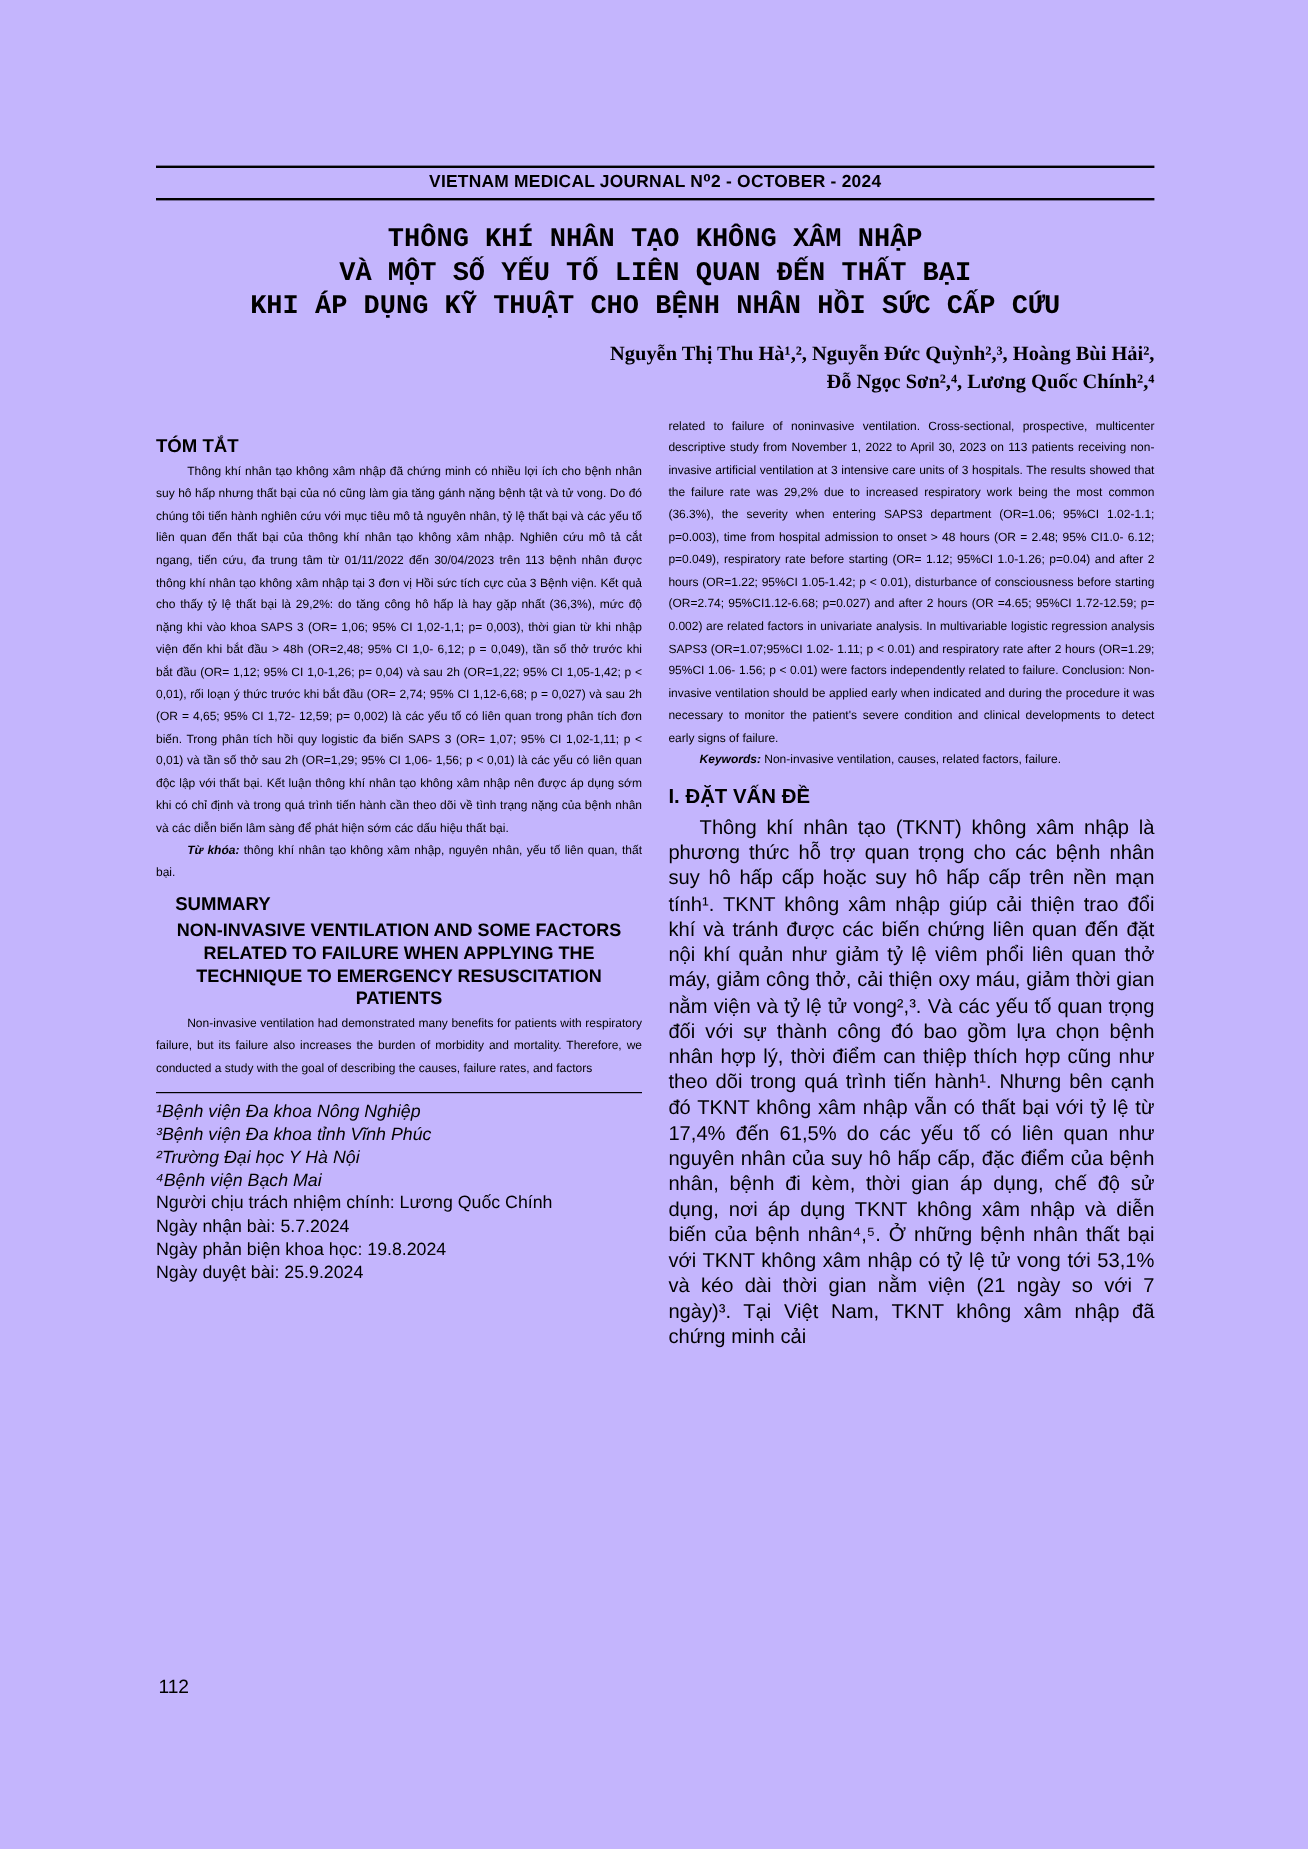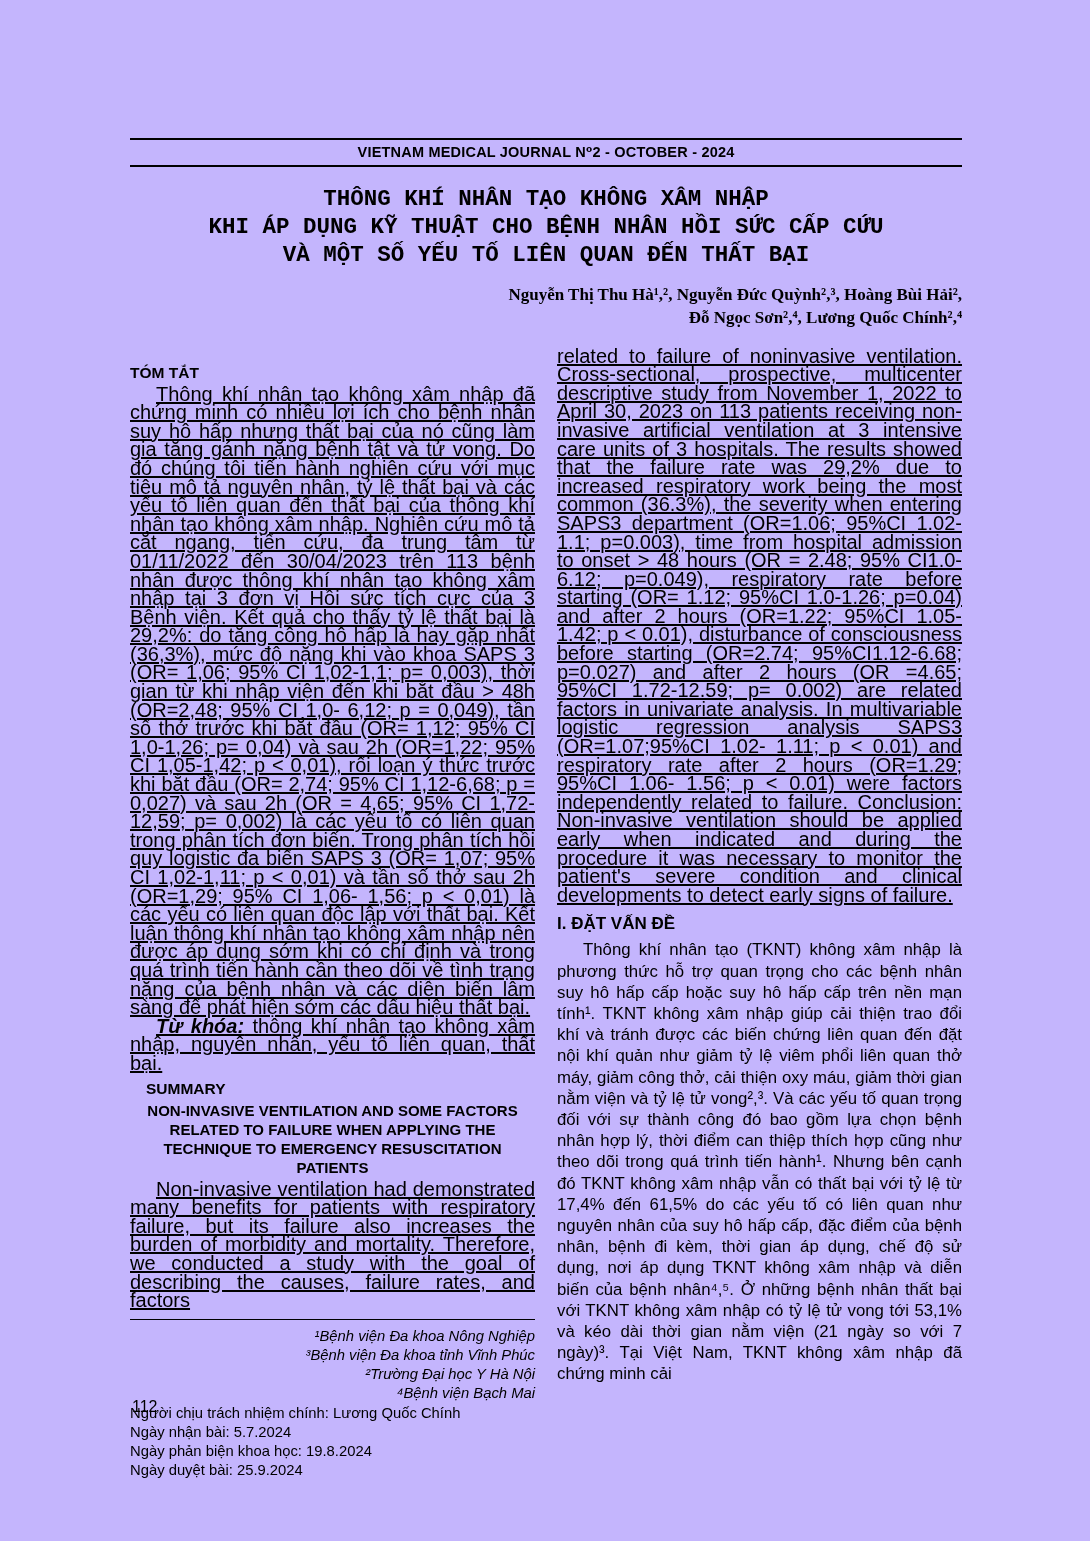--- a/index.html
+++ b/index.html
@@ -32,57 +32,57 @@
   }
   .authors .a-line { display: block; }
 
   .columns { display: flex; gap: 22px; margin-top: 17px; }
   .col { flex: 1 1 0; min-width: 0; }
 
   .h-small { font-size: 15.5px; font-weight: bold; margin: 17px 0 3px 0; }
   .h-summary { font-size: 15.5px; font-weight: bold; margin: 7px 0 3px 16px; }
   .h-section { font-size: 17px; font-weight: bold; margin: 10px 0 5px 0; }
 
-  .abs { font-size: 20px; line-height: 18.6px; text-align: justify; text-decoration: underline; }
+  .abs { font-size: 10px; line-height: 18.6px; text-align: justify; }
   p.para { margin: 0; }
   p.indent { text-indent: 26px; }
   .label-bi { font-weight: bold; font-style: italic; }
 
   .summary-title {
     font-weight: bold; font-size: 15px; line-height: 19px;
     text-align: center; margin: 2px 4px 3px 4px;
   }
 
   .footnote-block {
     margin-top: 9px; border-top: 1.5px solid #000; padding-top: 7px;
     font-size: 14.8px; line-height: 19.2px;
   }
-  .affiliation { font-style: italic; text-align: right; }
+  .affiliation { font-style: italic; }
 
   .body-main { font-size: 16.8px; line-height: 21.2px; text-align: justify; }
 
   .page-number {
     position: absolute; left: 132px; top: 1398px;
     font-size: 16px;
   }
 </style>
 </head>
 <body>
 
 <div class="page">
   <div class="content">
 
     <div class="journal-header">
       <span>VIETNAM MEDICAL JOURNAL N⁰2 - OCTOBER - 2024</span>
     </div>
 
     <h1 class="article-title">
       <span class="t-line">THÔNG KHÍ NHÂN TẠO KHÔNG XÂM NHẬP</span>
+      <span class="t-line">VÀ MỘT SỐ YẾU TỐ LIÊN QUAN ĐẾN THẤT BẠI</span>
       <span class="t-line">KHI ÁP DỤNG KỸ THUẬT CHO BỆNH NHÂN HỒI SỨC CẤP CỨU</span>
-      <span class="t-line">VÀ MỘT SỐ YẾU TỐ LIÊN QUAN ĐẾN THẤT BẠI</span>
     </h1>
 
     <div class="authors">
       <span class="a-line">Nguyễn Thị Thu Hà¹,², Nguyễn Đức Quỳnh²,³, Hoàng Bùi Hải²,</span>
       <span class="a-line">Đỗ Ngọc Sơn²,⁴, Lương Quốc Chính²,⁴</span>
     </div>
 
     <div class="columns">
 
       <div class="col">
@@ -109,20 +109,23 @@
           <div>Người chịu trách nhiệm chính: Lương Quốc Chính</div>
           <div>Ngày nhận bài: 5.7.2024</div>
           <div>Ngày phản biện khoa học: 19.8.2024</div>
           <div>Ngày duyệt bài: 25.9.2024</div>
         </div>
       </div>
 
       <div class="col">
         <div class="abs">
           <p class="para">related to failure of noninvasive ventilation. Cross-sectional, prospective, multicenter descriptive study from November 1, 2022 to April 30, 2023 on 113 patients receiving non-invasive artificial ventilation at 3 intensive care units of 3 hospitals. The results showed that the failure rate was 29,2% due to increased respiratory work being the most common (36.3%), the severity when entering SAPS3 department (OR=1.06; 95%CI 1.02-1.1; p=0.003), time from hospital admission to onset &gt; 48 hours (OR = 2.48; 95% CI1.0- 6.12; p=0.049), respiratory rate before starting (OR= 1.12; 95%CI 1.0-1.26; p=0.04) and after 2 hours (OR=1.22; 95%CI 1.05-1.42; p &lt; 0.01), disturbance of consciousness before starting (OR=2.74; 95%CI1.12-6.68; p=0.027) and after 2 hours (OR =4.65; 95%CI 1.72-12.59; p= 0.002) are related factors in univariate analysis. In multivariable logistic regression analysis SAPS3 (OR=1.07;95%CI 1.02- 1.11; p &lt; 0.01) and respiratory rate after 2 hours (OR=1.29; 95%CI 1.06- 1.56; p &lt; 0.01) were factors independently related to failure. Conclusion: Non-invasive ventilation should be applied early when indicated and during the procedure it was necessary to monitor the patient's severe condition and clinical developments to detect early signs of failure.</p>
+          <p class="para indent">
+            <span class="label-bi">Keywords:</span><span> Non-invasive ventilation, causes, related factors, failure.</span>
+          </p>
         </div>
 
         <h2 class="h-section">I. ĐẶT VẤN ĐỀ</h2>
         <div class="body-main">
           <p class="para indent">Thông khí nhân tạo (TKNT) không xâm nhập là phương thức hỗ trợ quan trọng cho các bệnh nhân suy hô hấp cấp hoặc suy hô hấp cấp trên nền mạn tính¹. TKNT không xâm nhập giúp cải thiện trao đổi khí và tránh được các biến chứng liên quan đến đặt nội khí quản như giảm tỷ lệ viêm phổi liên quan thở máy, giảm công thở, cải thiện oxy máu, giảm thời gian nằm viện và tỷ lệ tử vong²,³. Và các yếu tố quan trọng đối với sự thành công đó bao gồm lựa chọn bệnh nhân hợp lý, thời điểm can thiệp thích hợp cũng như theo dõi trong quá trình tiến hành¹. Nhưng bên cạnh đó TKNT không xâm nhập vẫn có thất bại với tỷ lệ từ 17,4% đến 61,5% do các yếu tố có liên quan như nguyên nhân của suy hô hấp cấp, đặc điểm của bệnh nhân, bệnh đi kèm, thời gian áp dụng, chế độ sử dụng, nơi áp dụng TKNT không xâm nhập và diễn biến của bệnh nhân⁴,⁵. Ở những bệnh nhân thất bại với TKNT không xâm nhập có tỷ lệ tử vong tới 53,1% và kéo dài thời gian nằm viện (21 ngày so với 7 ngày)³. Tại Việt Nam, TKNT không xâm nhập đã chứng minh cải</p>
         </div>
       </div>
 
     </div>
   </div>

